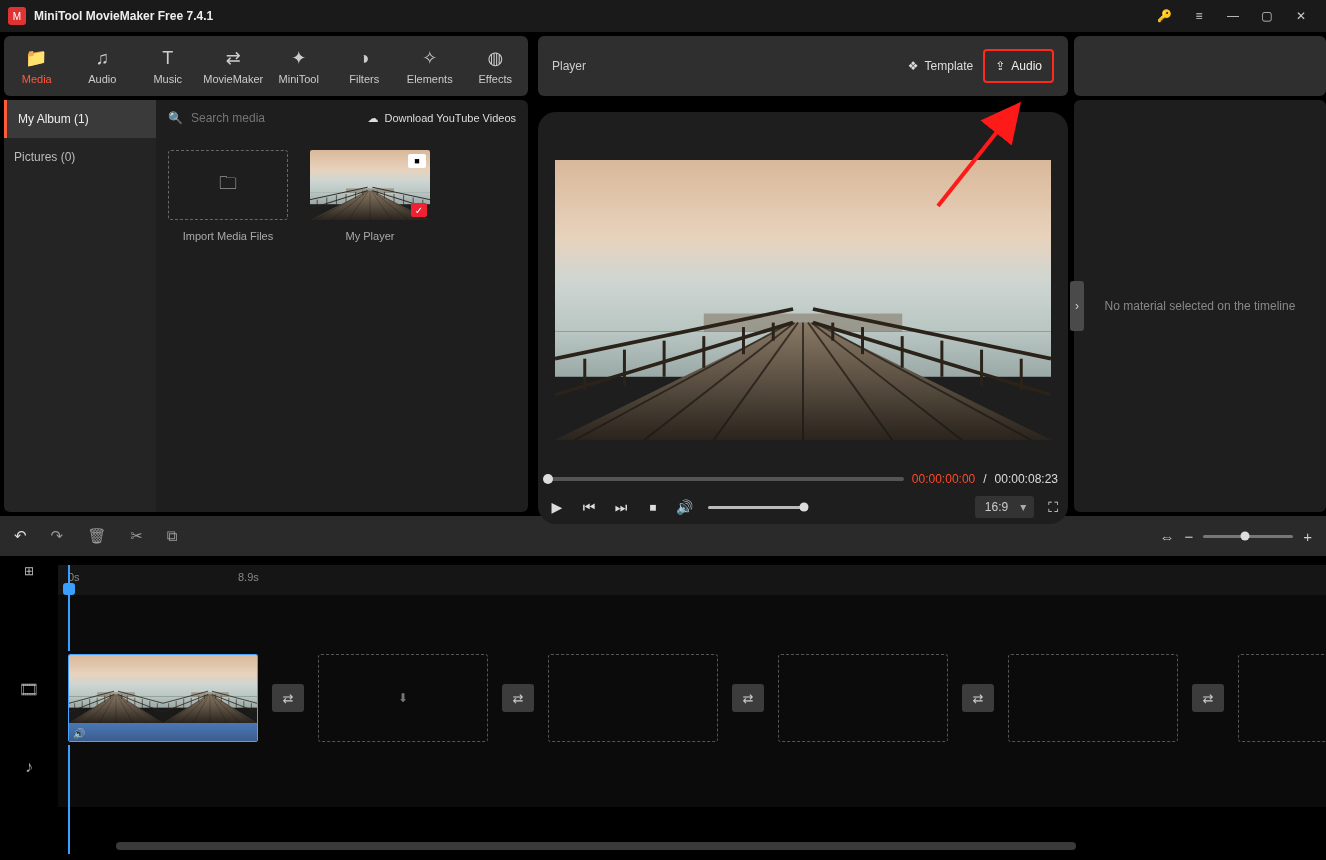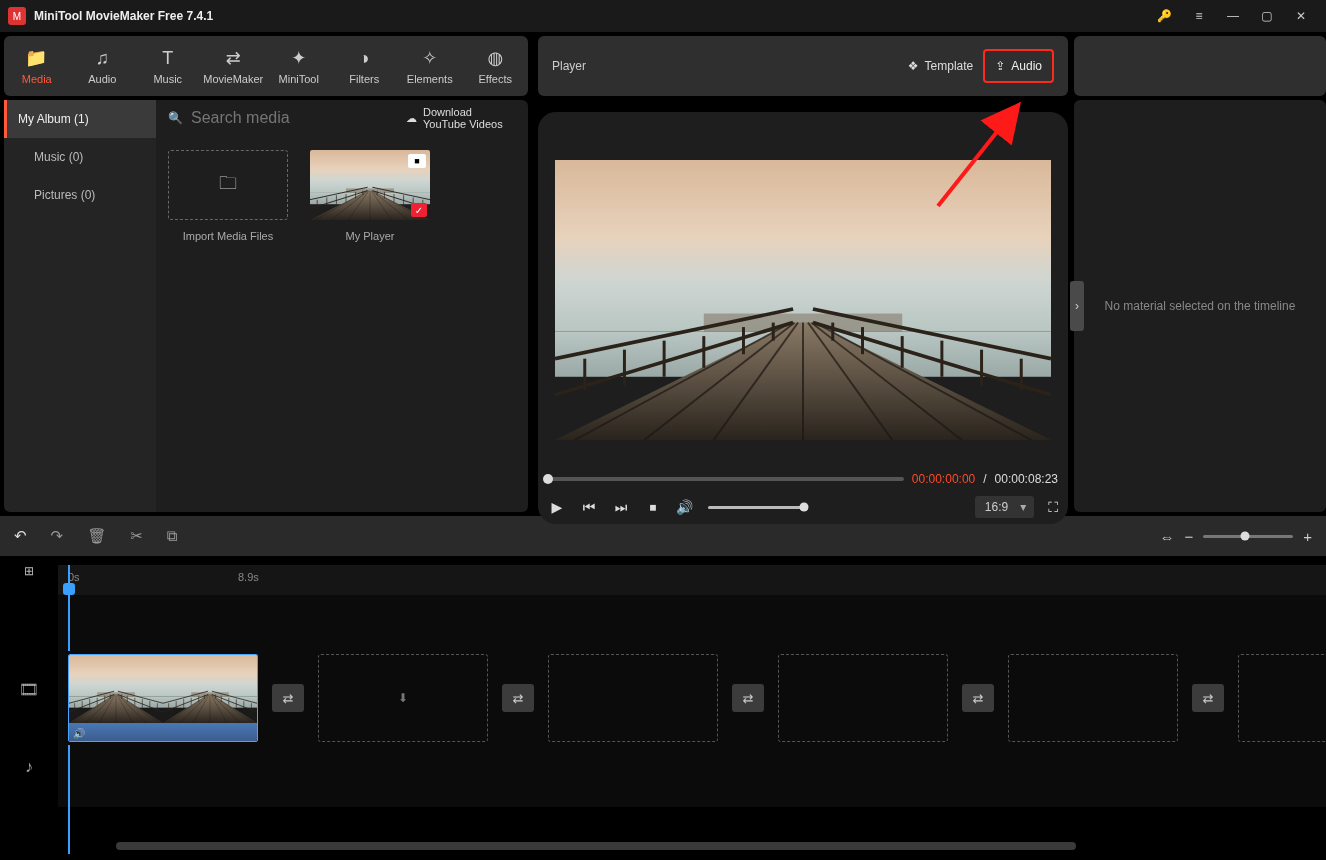--- a/index.html
+++ b/index.html
@@ -48,38 +48,38 @@
   .tool-tab.active { color: #ff5a3c; }
   .tool-tab .ticon { font-size: 18px; }
 
   
   .left-sub { display: flex; flex: 1; margin: 4px 4px 0 4px; }
   .album-list {
     width: 152px; background: #242424; border-radius: 6px 0 0 6px;
     display: flex; flex-direction: column;
   }
   .album-item {
-    height: 38px; display: flex; align-items: center; padding: 0 30px;
+    height: 38px; display: flex; align-items: center; padding: 0 10px;
     color: #bbb; cursor: pointer; font-size: 12px;
   }
   .album-item.active {
     background: #3a3a3a; border-left: 3px solid #ff5a3c; padding-left: 11px;
     color: #eee;
   }
   .media-area {
     flex: 1; background: #1e1e1e; border-radius: 0 6px 6px 0;
     display: flex; flex-direction: column;
   }
   .media-head {
     height: 36px; display: flex; align-items: center; padding: 0 12px;
     color: #888; gap: 8px;
   }
   .media-head input {
     background: transparent; border: none; color: #7dd3fc; outline: none;
-    flex: 1; font-size: 16px;
+    flex: 1; font-size: 12px;
   }
   .dl-link { color: #ddd; cursor: pointer; display: flex; align-items: center; gap: 6px; font-size: 11px;}
   .media-grid {
     display: flex; gap: 22px; padding: 14px 12px; align-items: flex-start;
   }
   .media-tile { width: 120px; text-align: center; color: #aaa; font-size: 11px; }
   .import-box {
     width: 120px; height: 70px; border: 1px dashed #666; border-radius: 3px;
     display: flex; align-items: center; justify-content: center;
     margin-bottom: 10px; cursor: pointer;
@@ -343,23 +343,20 @@
         <div>Effects</div>
       </div>
     </div>
 
     <div class="left-sub">
       <div class="album-list">
         <div class="album-item active">
             <span>My Album (1)</span>
           </div>
         <div class="album-item">
-            <span>Music (0)</span>
-          </div>
-        <div class="album-item">
             <span>Pictures (0)</span>
           </div>
       </div>
       <div class="media-area">
         <div class="media-head">
           <span>🔍</span>
           <input type="text" placeholder="Search media" style="">
           <div class="dl-link">
             <span>☁</span>
             <span>Download YouTube Videos</span>

